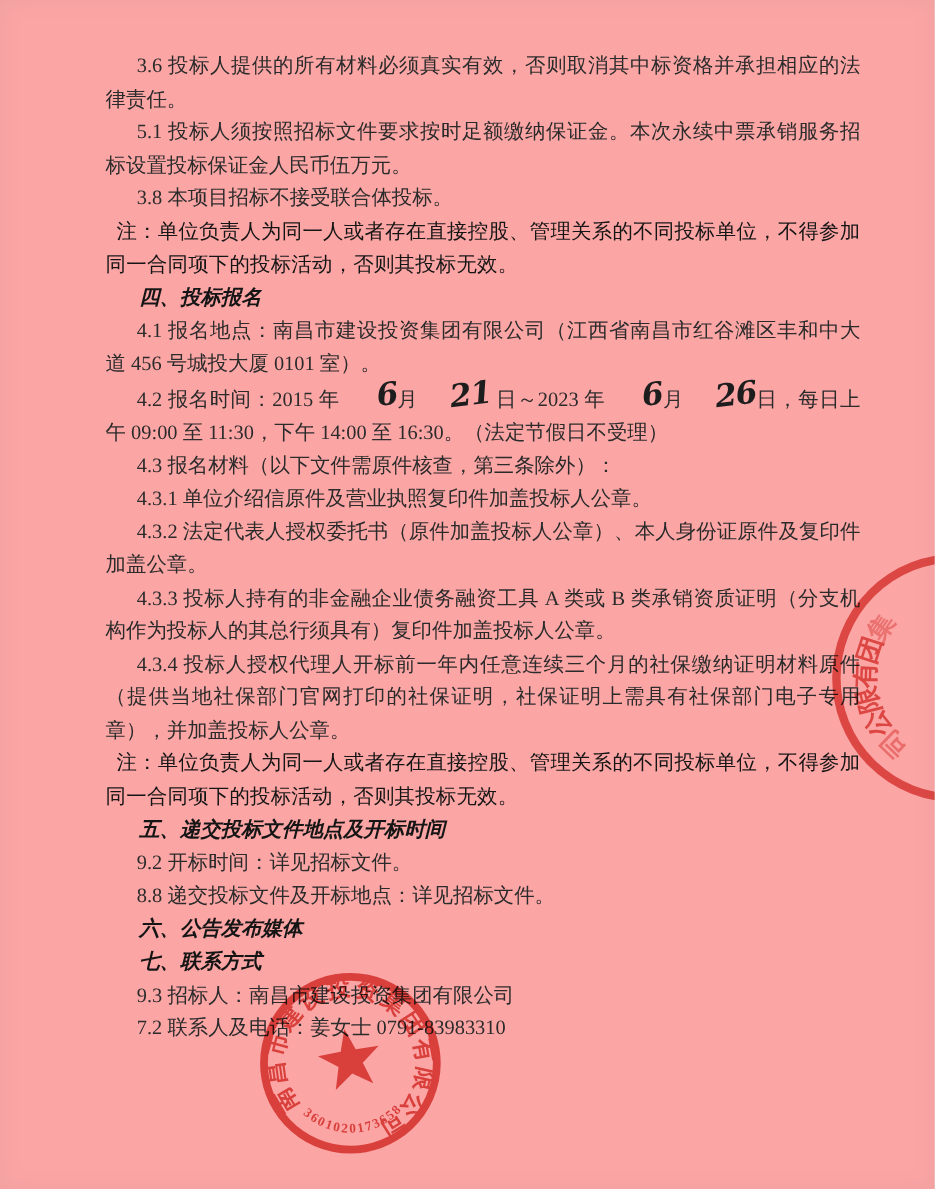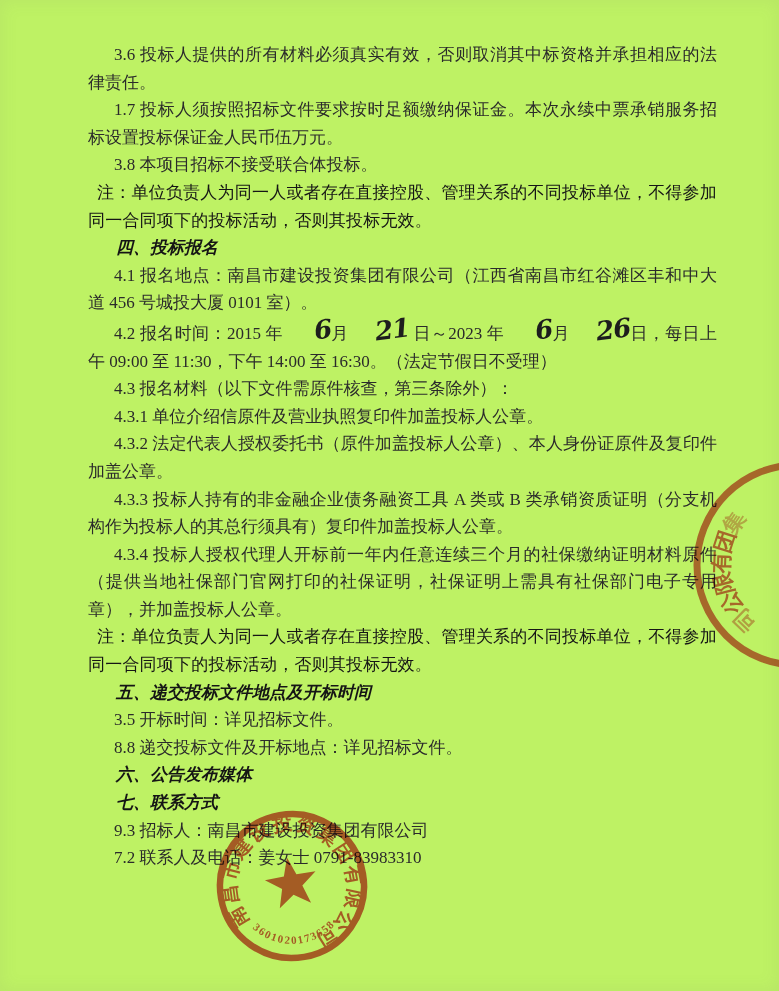--- a/index.html
+++ b/index.html
@@ -1,20 +1,20 @@
 <!DOCTYPE html>
 <html><head>
 <meta charset="utf-8">
 <style>
   html,body { margin:0; padding:0; background:#e8e8e6; }
   #page {
     position:relative;
     width:779px; height:991px;
     margin:0 auto;
-    background:#bef264;
+    background:#fca5a5;
     overflow:hidden;
     box-shadow: inset 0 0 18px rgba(120,120,115,0.10);
     font-family:"Liberation Serif","DejaVu Serif",serif;
     color:#2b2b2b;
   }
   #doc {
     position:absolute; left:88px; top:41px; width:629px;
     font-size:17px; line-height:27.6px;
     text-align:justify;
   }
@@ -47,38 +47,38 @@
   .seal-ring { fill:none; }
   .seal-text { font-family:"Liberation Serif","DejaVu Serif",serif; }
 </style>
 </head>
 <body>
 
 <div id="page">
 
   <div id="doc">
     <p class="body">3.6  投标人提供的所有材料必须真实有效，否则取消其中标资格并承担相应的法律责任。</p>
-    <p class="body">1.7  投标人须按照招标文件要求按时足额缴纳保证金。本次永续中票承销服务招标设置投标保证金人民币伍万元。</p>
+    <p class="body">5.1  投标人须按照招标文件要求按时足额缴纳保证金。本次永续中票承销服务招标设置投标保证金人民币伍万元。</p>
     <p class="body">3.8  本项目招标不接受联合体投标。</p>
     <p class="note">注：单位负责人为同一人或者存在直接控股、管理关系的不同投标单位，不得参加同一合同项下的投标活动，否则其投标无效。</p>
     <p class="heading">四、投标报名</p>
     <p class="body">4.1 报名地点：南昌市建设投资集团有限公司（江西省南昌市红谷滩区丰和中大道 456 号城投大厦 0101 室）。</p>
 
     <p class="body">
       <span>4.2  报名时间：2015 年 </span><span class="hw">6</span><span>月</span><span class="hw">21</span><span> 日～2023 年 </span><span class="hw">6</span><span>月</span><span class="hw">26</span><span>日，每日上午 09:00 至 11:30，下午 14:00 至 16:30。（法定节假日不受理）</span>
     </p>
 
     <p class="body">4.3  报名材料（以下文件需原件核查，第三条除外）：</p>
     <p class="body">4.3.1 单位介绍信原件及营业执照复印件加盖投标人公章。</p>
     <p class="body">4.3.2 法定代表人授权委托书（原件加盖投标人公章）、本人身份证原件及复印件加盖公章。</p>
     <p class="body">4.3.3  投标人持有的非金融企业债务融资工具 A 类或 B 类承销资质证明（分支机构作为投标人的其总行须具有）复印件加盖投标人公章。</p>
     <p class="body">4.3.4  投标人授权代理人开标前一年内任意连续三个月的社保缴纳证明材料原件（提供当地社保部门官网打印的社保证明，社保证明上需具有社保部门电子专用章），并加盖投标人公章。</p>
     <p class="note">注：单位负责人为同一人或者存在直接控股、管理关系的不同投标单位，不得参加同一合同项下的投标活动，否则其投标无效。</p>
     <p class="heading">五、递交投标文件地点及开标时间</p>
-    <p class="body">3.5 开标时间：详见招标文件。</p>
+    <p class="body">9.2 开标时间：详见招标文件。</p>
     <p class="body">8.8 递交投标文件及开标地点：详见招标文件。</p>
     <p class="heading">六、公告发布媒体</p>
     <p class="heading">七、联系方式</p>
     <p class="body">9.3 招标人：南昌市建设投资集团有限公司</p>
     <p class="body">7.2 联系人及电话：姜女士  0791-83983310</p>
   </div>
 
   <div class="stamp" style="left:690px; top:460px; opacity:0.78;">
     <svg width="110" height="212" viewBox="0 0 110 212">
       <g stroke="#d6453e" fill="#d6453e">

